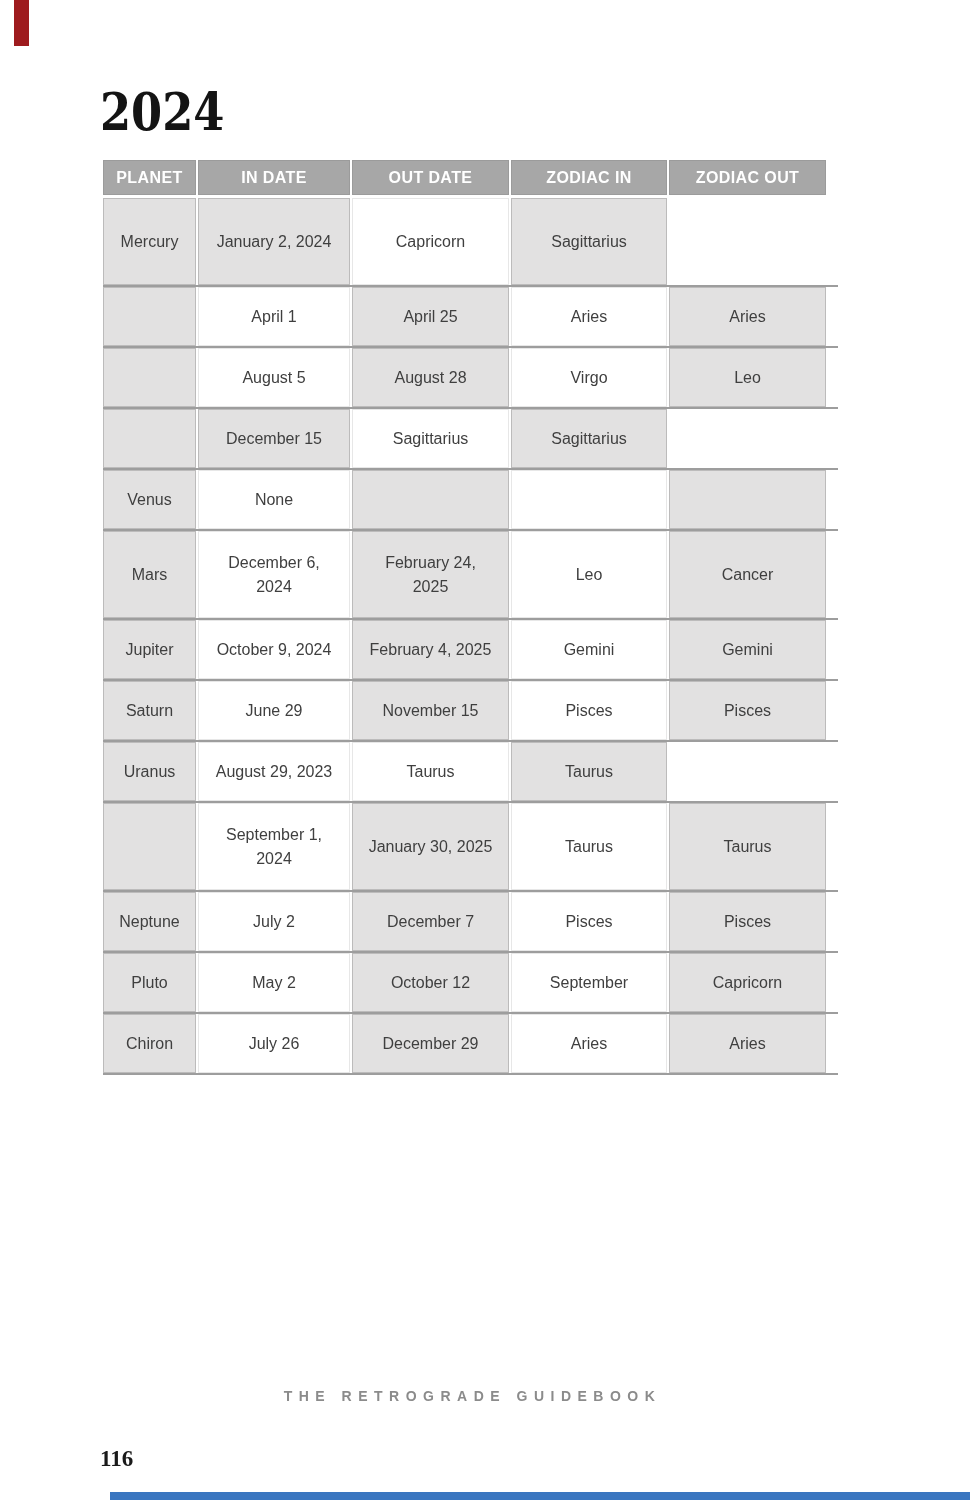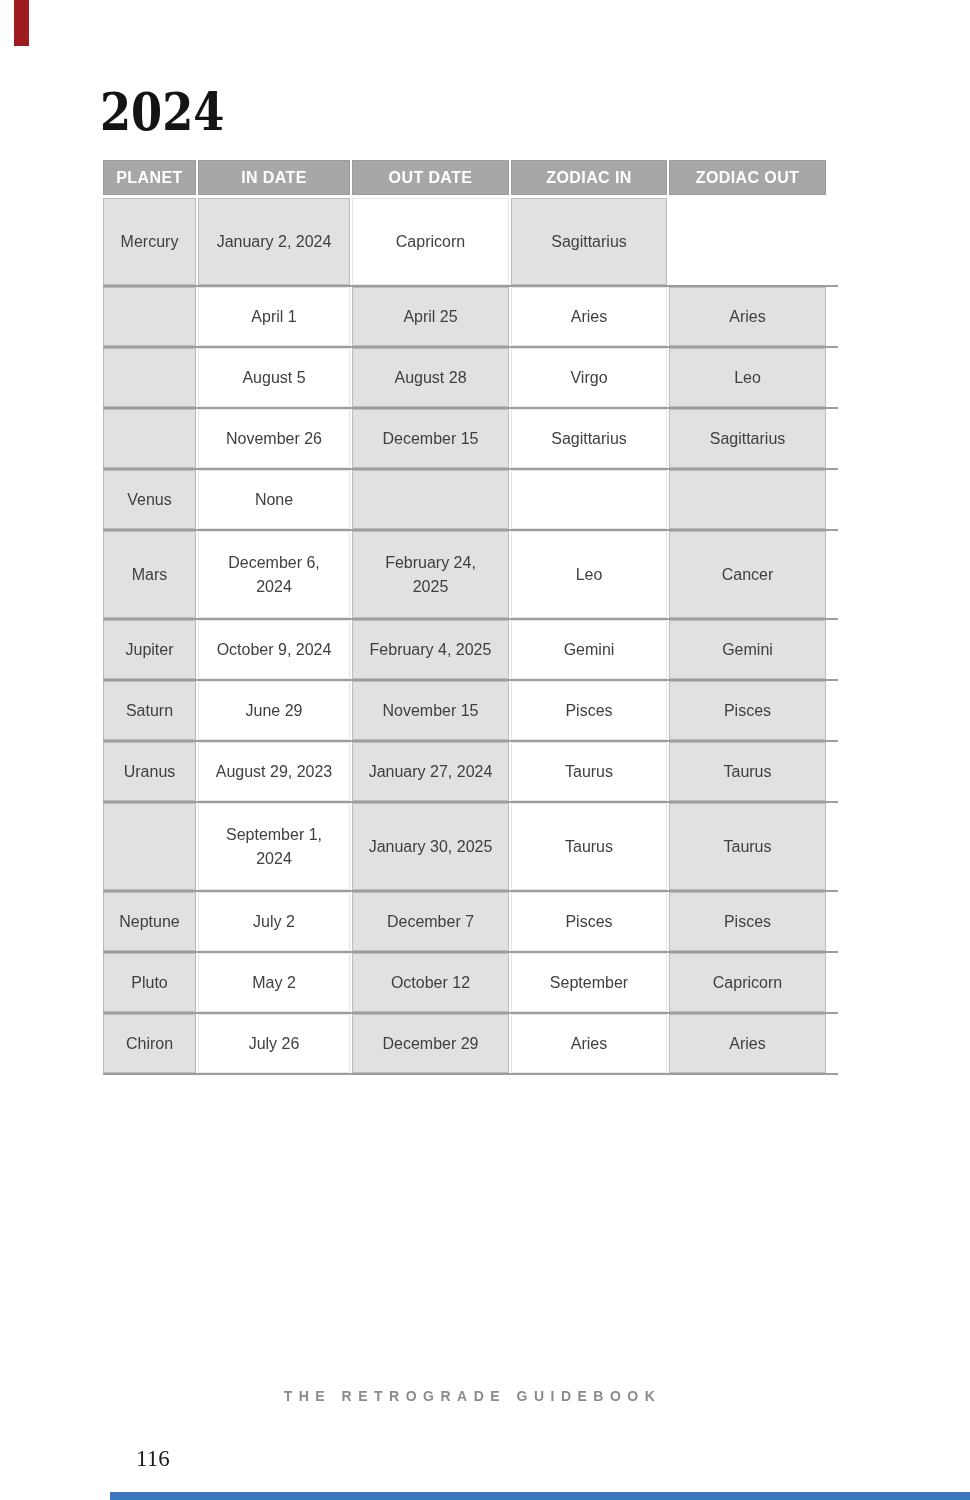--- a/index.html
+++ b/index.html
@@ -82,24 +82,23 @@
   }
   .t-row.tall .td { height: 87px; }
   .c-gray { background: var(--cell-gray, #e2e1e1); border: 1px solid #bcbbbb; }
   .c-white { background: #ffffff; border: 1px solid #e7e7e7; }
 
   
   #page-number {
     position: absolute;
     left: 100px; top: 1446px;
     font-family: "Liberation Serif", "DejaVu Serif", serif;
-    font-weight: normal;
+    font-weight: bold;
     font-size: 23px;
     color: #1a1a1a;
-    margin-left: 36px;
   }
   #book-title {
     position: absolute;
     left: 0; top: 1388px;
     width: 945px;
     text-align: center;
     font-weight: bold;
     font-size: 14px;
     letter-spacing: 6.5px;
     color: var(--footer-text, #8b8b8b);
@@ -138,21 +137,20 @@
         </div>
         <div class="t-row">
           <div class="td c-gray"></div>
           <div class="td c-white">August 5</div>
           <div class="td c-gray">August 28</div>
           <div class="td c-white">Virgo</div>
           <div class="td c-gray">Leo</div>
         </div>
         <div class="t-row">
           <div class="td c-gray"></div>
-          <div class="td c-white">November 26</div>
           <div class="td c-gray">December 15</div>
           <div class="td c-white">Sagittarius</div>
           <div class="td c-gray">Sagittarius</div>
         </div>
         <div class="t-row">
           <div class="td c-gray">Venus</div>
           <div class="td c-white">None</div>
           <div class="td c-gray"></div>
           <div class="td c-white"></div>
           <div class="td c-gray"></div>
@@ -176,21 +174,20 @@
         <div class="t-row">
           <div class="td c-gray">Saturn</div>
           <div class="td c-white">June 29</div>
           <div class="td c-gray">November 15</div>
           <div class="td c-white">Pisces</div>
           <div class="td c-gray">Pisces</div>
         </div>
         <div class="t-row">
           <div class="td c-gray">Uranus</div>
           <div class="td c-white">August 29, 2023</div>
-          <div class="td c-gray">January 27, 2024</div>
           <div class="td c-white">Taurus</div>
           <div class="td c-gray">Taurus</div>
         </div>
         <div class="t-row tall">
           <div class="td c-gray"></div>
           <div class="td c-white">September 1,
 2024</div>
           <div class="td c-gray">January 30, 2025</div>
           <div class="td c-white">Taurus</div>
           <div class="td c-gray">Taurus</div>

